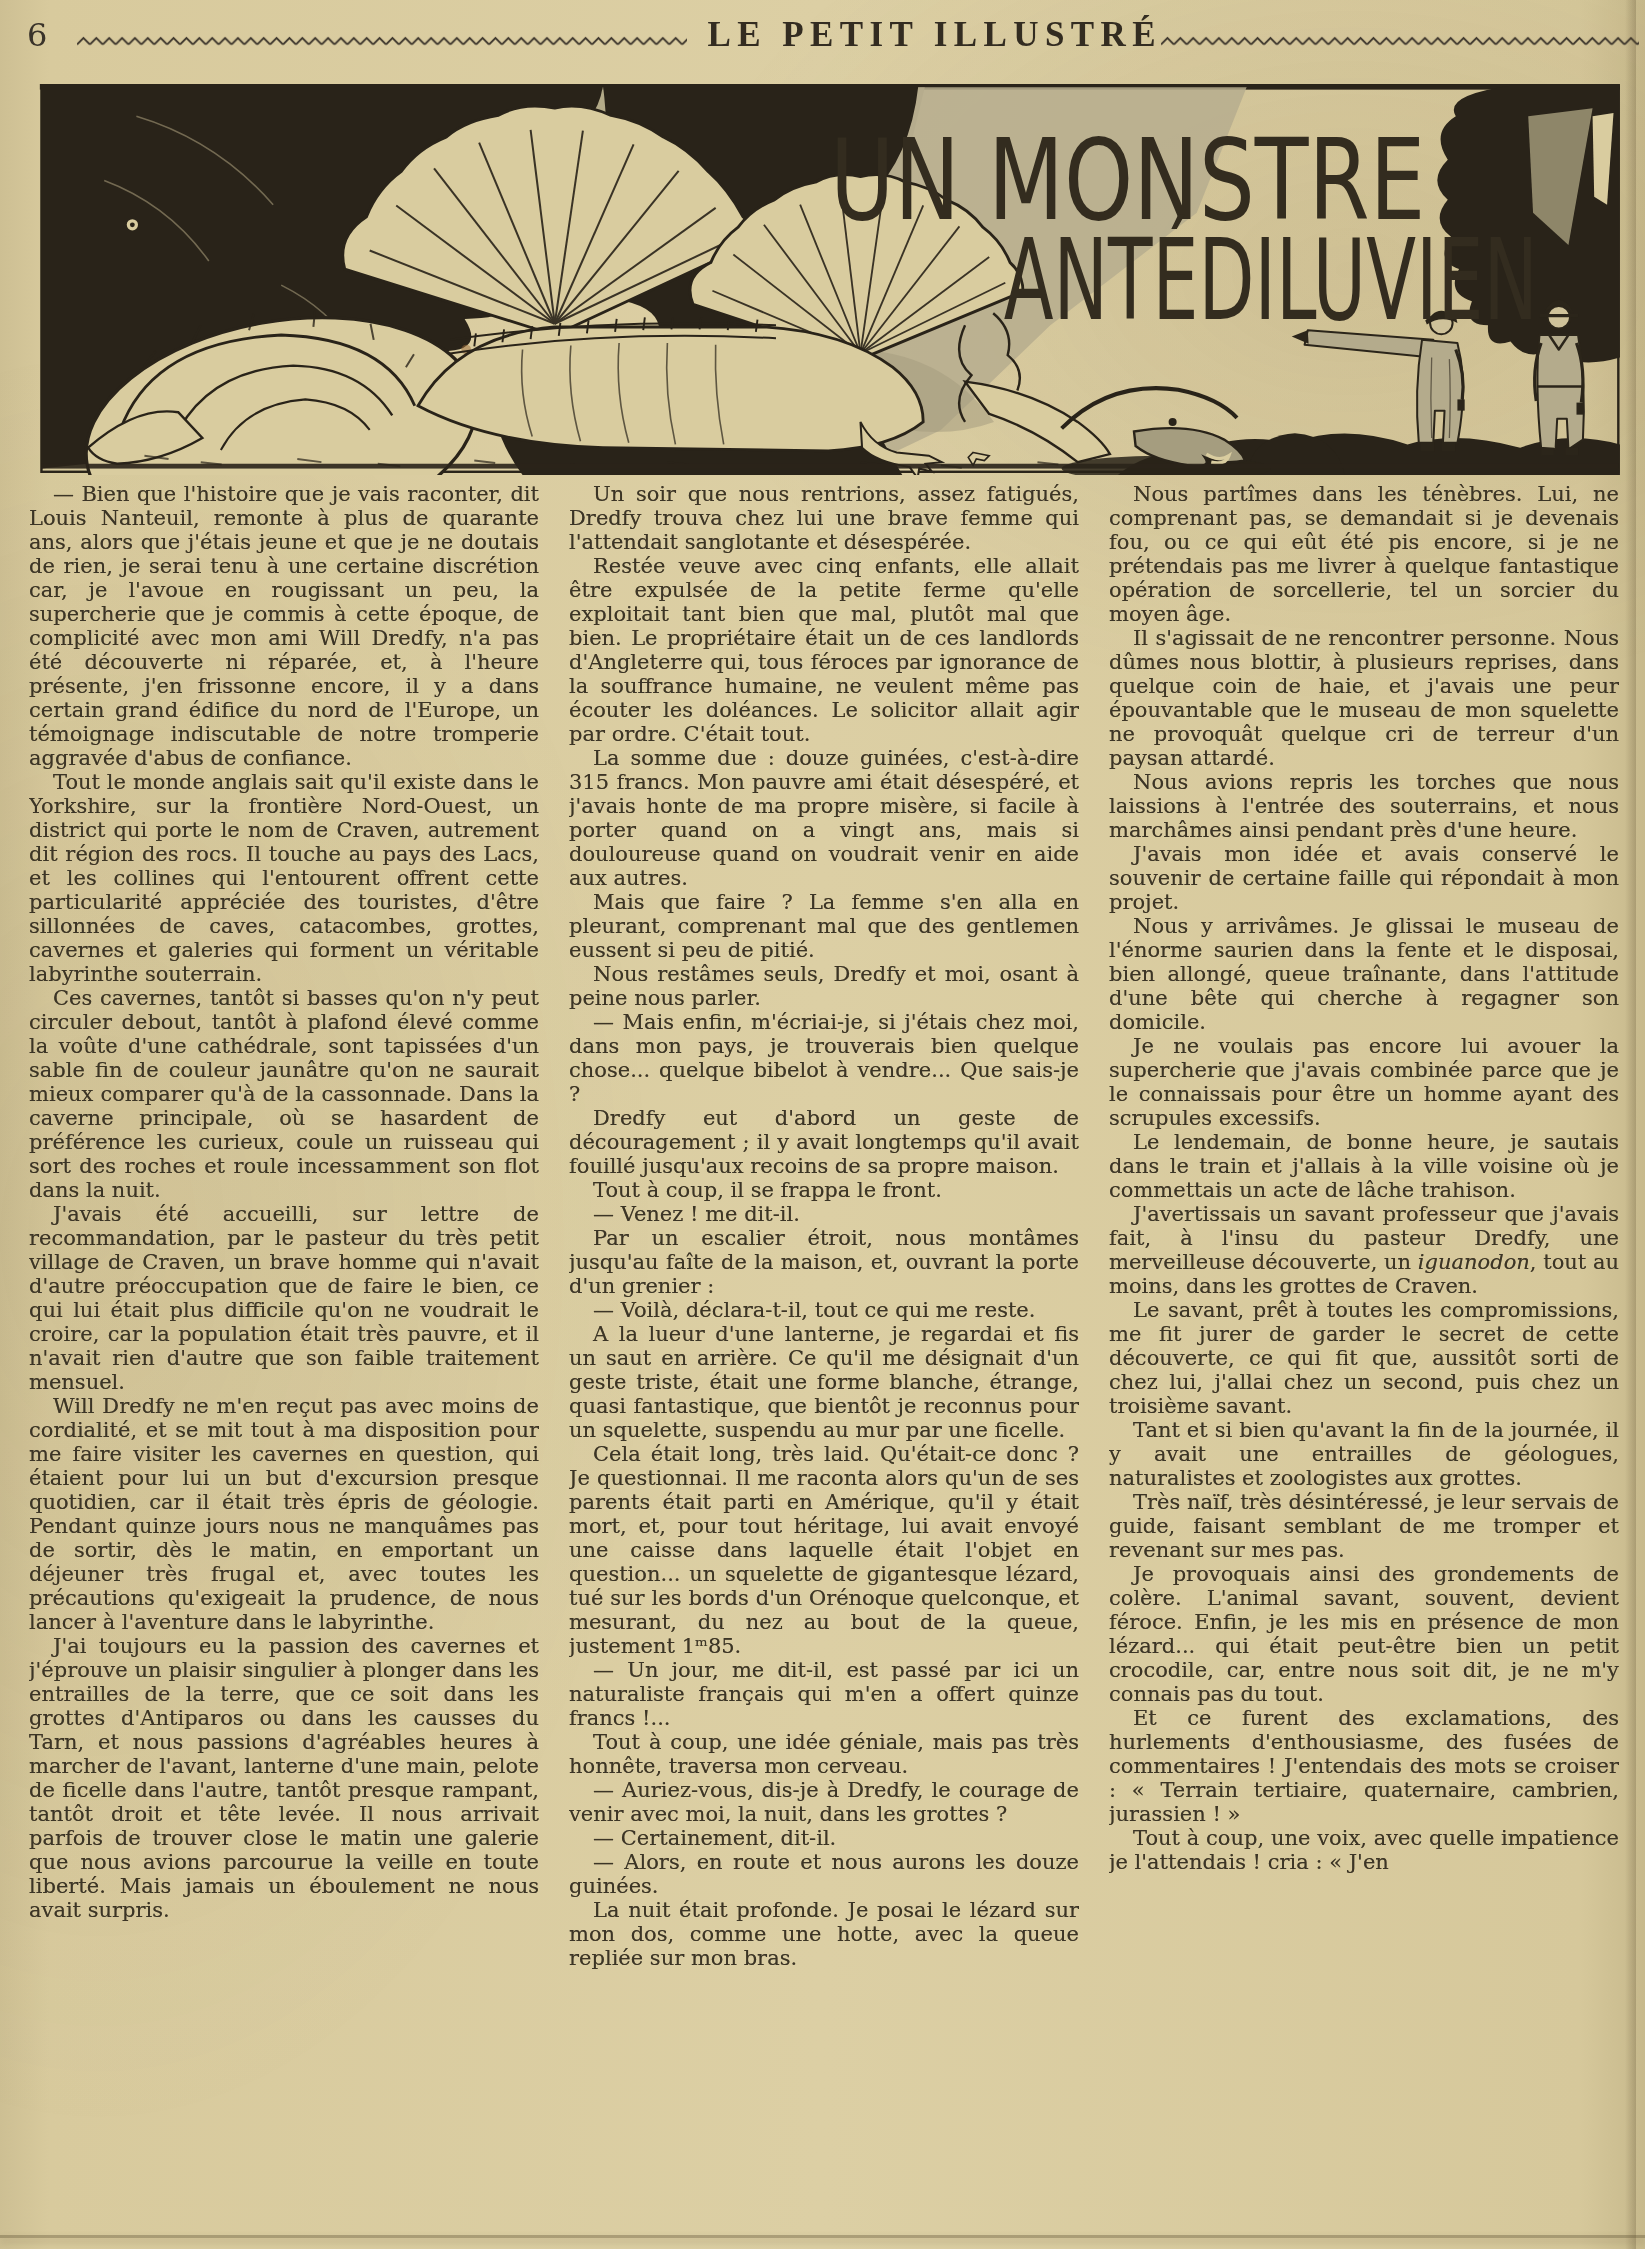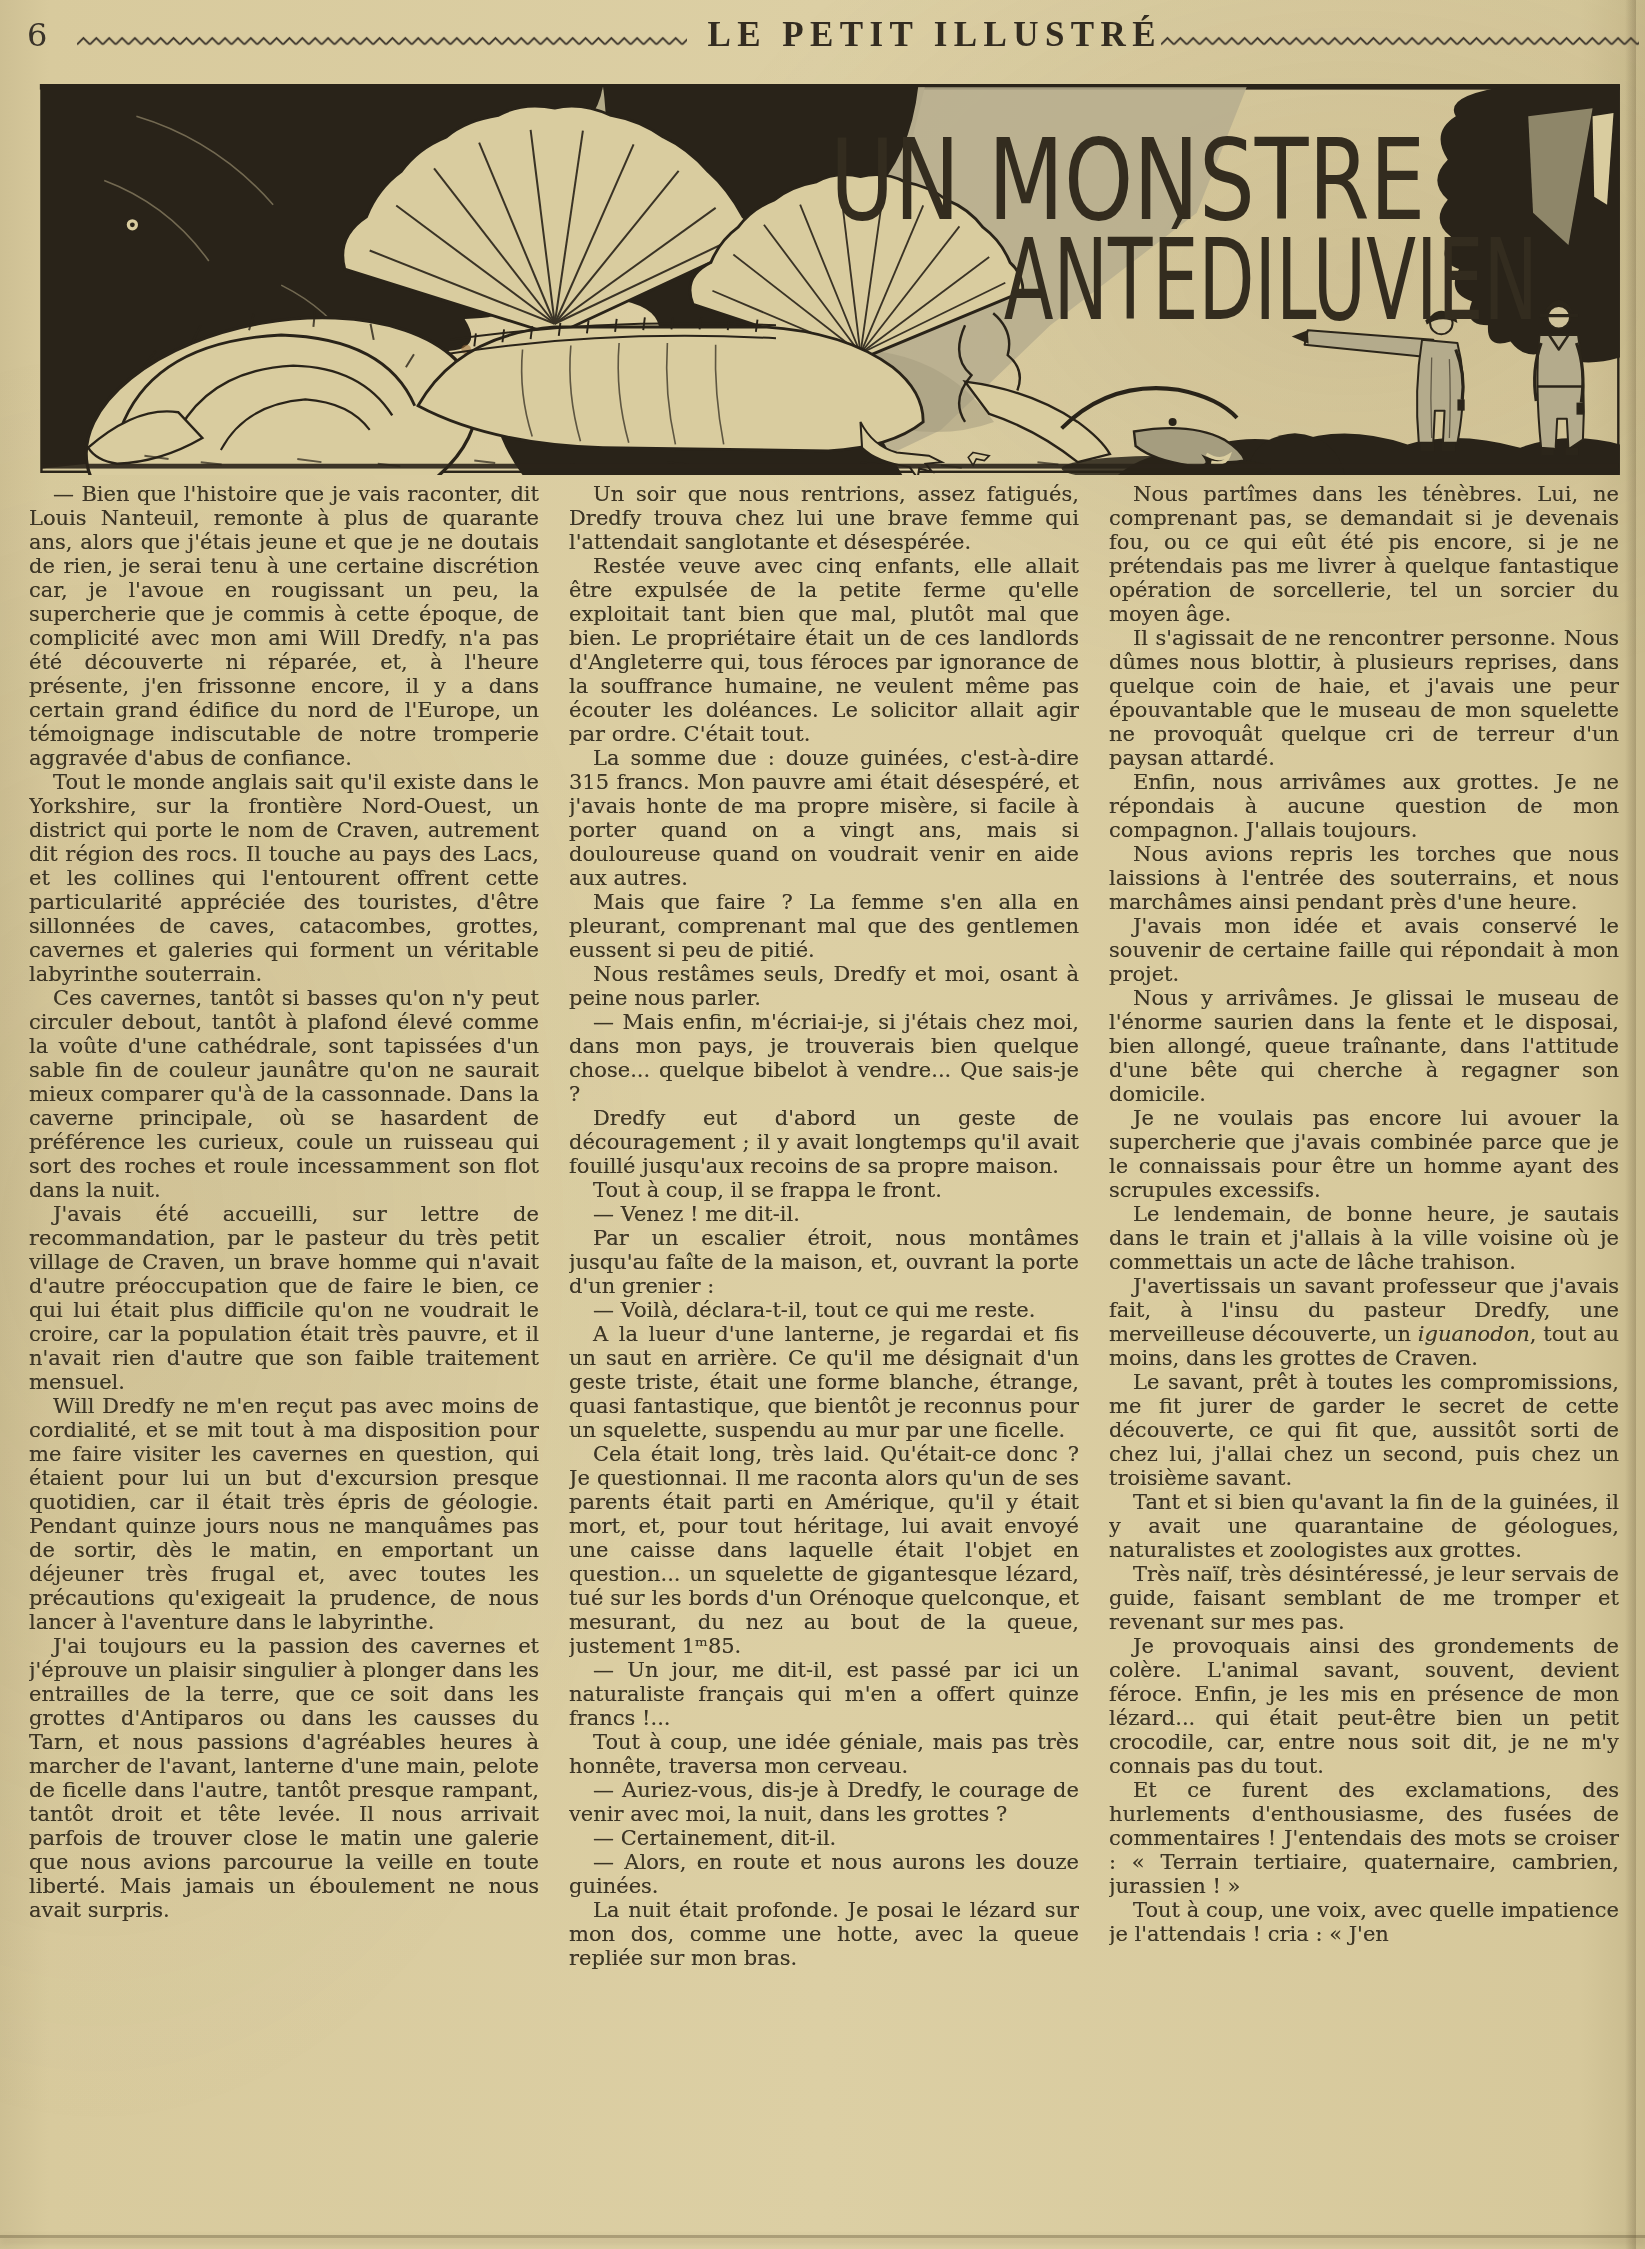--- a/index.html
+++ b/index.html
@@ -231,29 +231,28 @@
       <p>— Un jour, me dit-il, est passé par ici un naturaliste français qui m'en a offert quinze francs !...</p>
       <p>Tout à coup, une idée géniale, mais pas très honnête, traversa mon cerveau.</p>
       <p>— Auriez-vous, dis-je à Dredfy, le courage de venir avec moi, la nuit, dans les grottes ?</p>
       <p>— Certainement, dit-il.</p>
       <p>— Alors, en route et nous aurons les douze guinées.</p>
       <p>La nuit était profonde. Je posai le lézard sur mon dos, comme une hotte, avec la queue repliée sur mon bras.</p>
     </section>
     <section class="col">
       <p>Nous partîmes dans les ténèbres. Lui, ne comprenant pas, se demandait si je devenais fou, ou ce qui eût été pis encore, si je ne prétendais pas me livrer à quelque fantastique opération de sorcellerie, tel un sorcier du moyen âge.</p>
       <p>Il s'agissait de ne rencontrer personne. Nous dûmes nous blottir, à plusieurs reprises, dans quelque coin de haie, et j'avais une peur épouvantable que le museau de mon squelette ne provoquât quelque cri de terreur d'un paysan attardé.</p>
-      <p>Enfin, nous arrivâmes aux grottes. Je ne répondais à aucune question de mon compagnon. J'allais toujours.</p>
       <p>Nous avions repris les torches que nous laissions à l'entrée des souterrains, et nous marchâmes ainsi pendant près d'une heure.</p>
       <p>J'avais mon idée et avais conservé le souvenir de certaine faille qui répondait à mon projet.</p>
       <p>Nous y arrivâmes. Je glissai le museau de l'énorme saurien dans la fente et le disposai, bien allongé, queue traînante, dans l'attitude d'une bête qui cherche à regagner son domicile.</p>
       <p>Je ne voulais pas encore lui avouer la supercherie que j'avais combinée parce que je le connaissais pour être un homme ayant des scrupules excessifs.</p>
       <p>Le lendemain, de bonne heure, je sautais dans le train et j'allais à la ville voisine où je commettais un acte de lâche trahison.</p>
       <p>J'avertissais un savant professeur que j'avais fait, à l'insu du pasteur Dredfy, une merveilleuse découverte, un <i>iguanodon</i>, tout au moins, dans les grottes de Craven.</p>
       <p>Le savant, prêt à toutes les compromissions, me fit jurer de garder le secret de cette découverte, ce qui fit que, aussitôt sorti de chez lui, j'allai chez un second, puis chez un troisième savant.</p>
-      <p>Tant et si bien qu'avant la fin de la guinées, il y avait une quarantaine de géologues, naturalistes et zoologistes aux grottes.</p>
+      <p>Tant et si bien qu'avant la fin de la journée, il y avait une entrailles de géologues, naturalistes et zoologistes aux grottes.</p>
       <p>Très naïf, très désintéressé, je leur servais de guide, faisant semblant de me tromper et revenant sur mes pas.</p>
       <p>Je provoquais ainsi des grondements de colère. L'animal savant, souvent, devient féroce. Enfin, je les mis en présence de mon lézard... qui était peut-être bien un petit crocodile, car, entre nous soit dit, je ne m'y connais pas du tout.</p>
       <p>Et ce furent des exclamations, des hurlements d'enthousiasme, des fusées de commentaires ! J'entendais des mots se croiser : « Terrain tertiaire, quaternaire, cambrien, jurassien ! »</p>
       <p>Tout à coup, une voix, avec quelle impatience je l'attendais ! cria : « J'en</p>
     </section>
   </main>
 
   <div class="page-crease"></div>
   <div class="bottom-edge"></div>
 </div>

